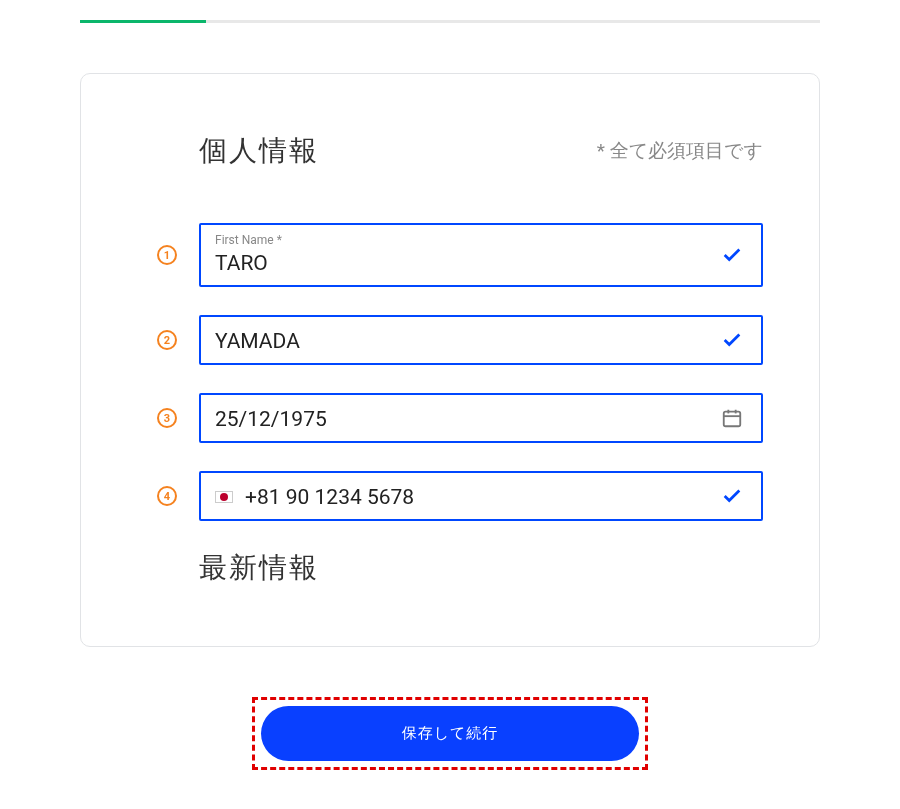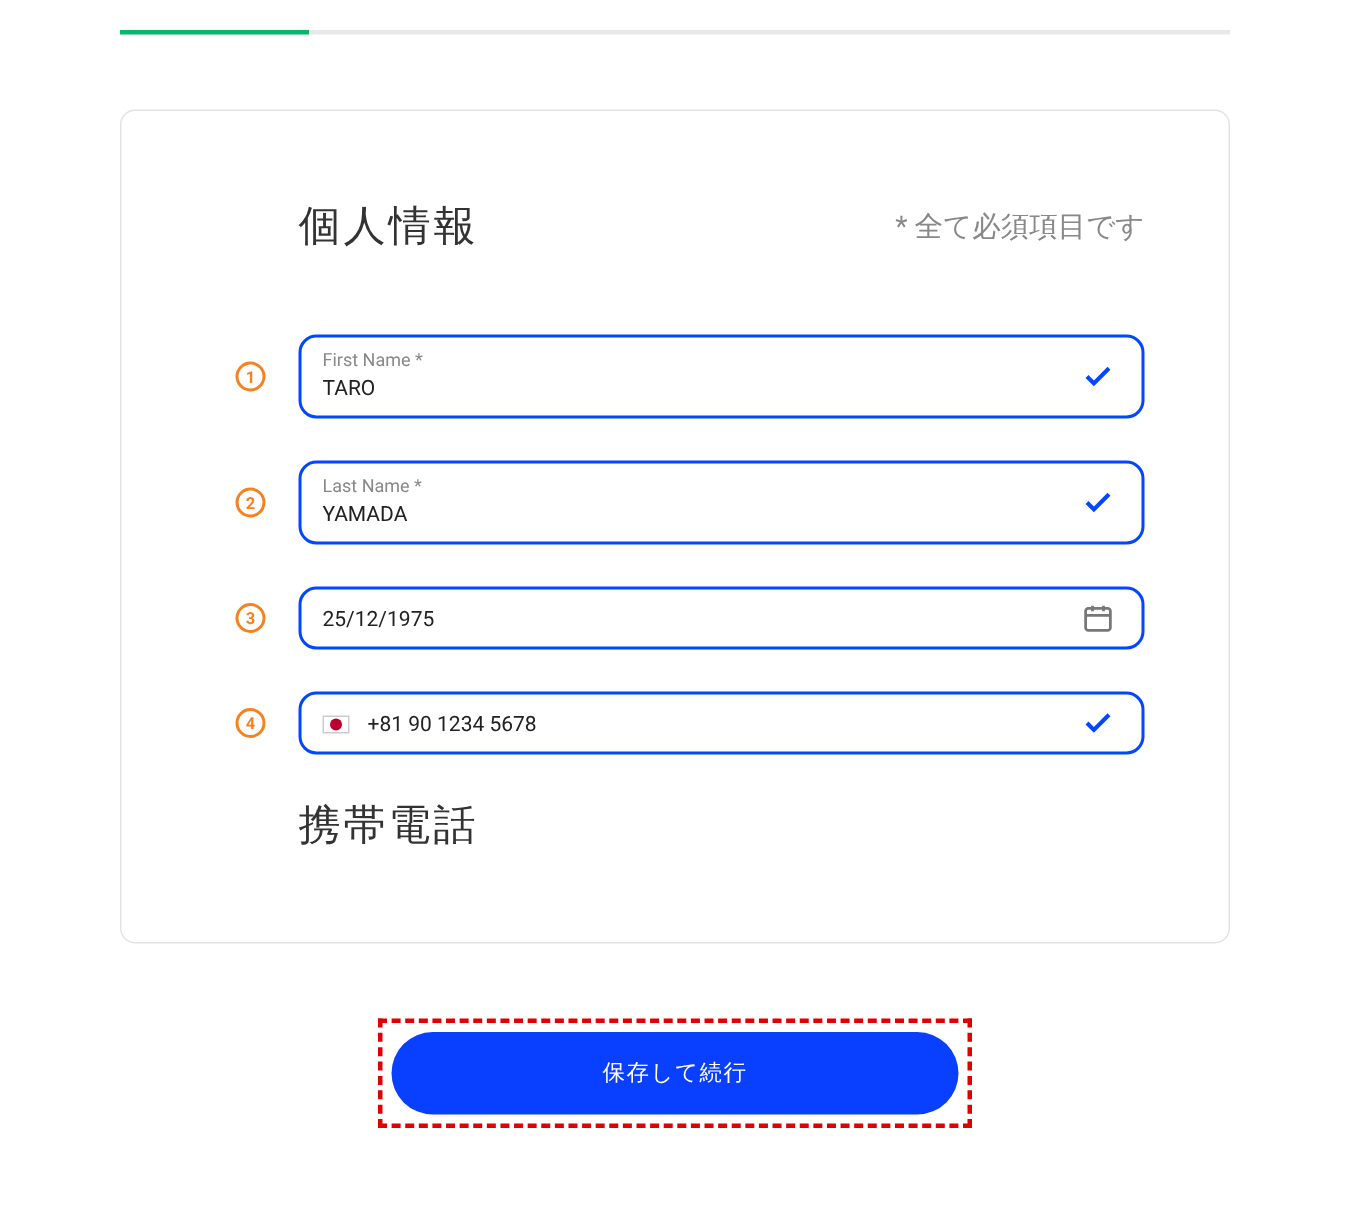--- a/index.html
+++ b/index.html
@@ -64,31 +64,31 @@
       display: flex;
       align-items: center;
       justify-content: center;
       margin-right: 22px;
       margin-left: 20px;
       flex: 0 0 auto;
     }
     .input-wrap {
       flex: 1;
       border: 2px solid #0047ff;
-      border-radius: 12px;
+      border-radius: 2px;
       padding: 8px 14px 10px 14px;
       position: relative;
       background: #fff;
     }
     .float-label {
       font-size: 12px;
       color: #888;
     }
     .input-val {
-      font-size: 14px;
+      font-size: 21px;
       color: #222;
       margin-top: 4px;
       display: flex;
       align-items: center;
       text-align: right;
     }
     .check-icon {
       position: absolute;
       right: 18px;
       top: 50%;
@@ -185,21 +185,20 @@
       <div class="input-val">TARO</div>
       <svg class="check-icon" viewBox="0 0 24 24">
           <polyline points="4 12 9 17 20 6"></polyline>
         </svg>
     </div>
   </div>
 
   <div class="field-row">
     <div class="badge">2</div>
     <div class="input-wrap">
-      <div class="float-label">Last Name *</div>
       <div class="input-val">YAMADA</div>
       <svg class="check-icon" viewBox="0 0 24 24">
           <polyline points="4 12 9 17 20 6"></polyline>
         </svg>
     </div>
   </div>
 
   <div class="field-row">
     <div class="badge">3</div>
     <div class="input-wrap">
@@ -219,21 +218,21 @@
       <div class="input-val">
         <span class="flag-dot"></span>
         <span>+81 90 1234 5678</span>
       </div>
       <svg class="check-icon" viewBox="0 0 24 24">
           <polyline points="4 12 9 17 20 6"></polyline>
         </svg>
     </div>
   </div>
 
-  <div class="subheading">携帯電話</div>
+  <div class="subheading">最新情報</div>
 
 </div>
 
 <div class="submit-wrap">
   <div class="submit-highlight">
     <button class="submit-btn">保存して続行</button>
   </div>
 </div>
 
 </body></html>

